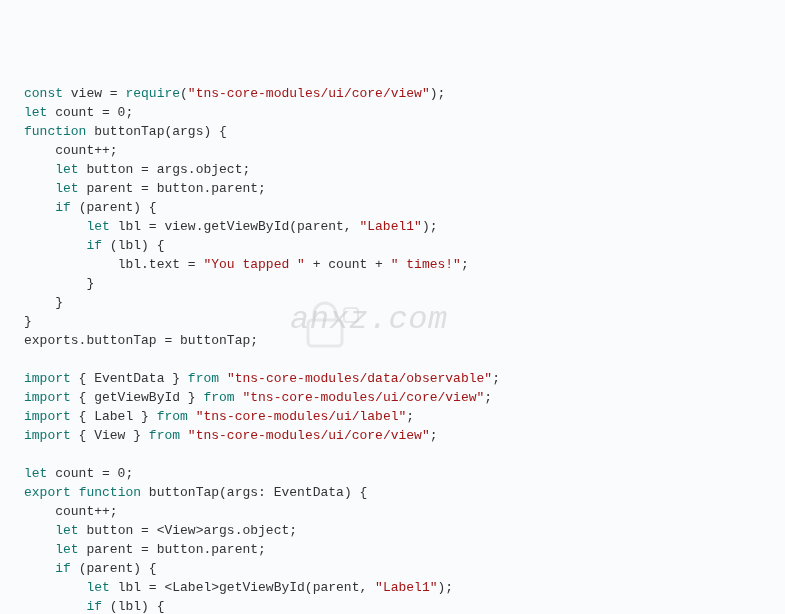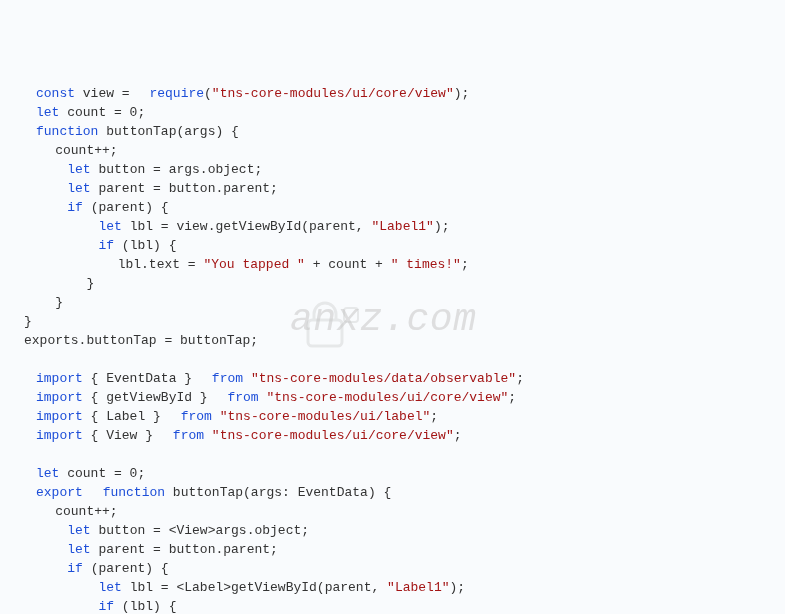--- a/index.html
+++ b/index.html
@@ -13,37 +13,37 @@
     color: #333;
     width: 785px;
     min-height: 614px;
     position: relative;
     white-space: pre;
   }
   .watermark {
     position: absolute;
     top: 310px;
     left: 290px;
-    font-size: 38px;
+    font-size: 32px;
     font-style: italic;
     color: #c8c8c8;
     opacity: 0.55;
     pointer-events: none;
     letter-spacing: 0.5px;
   }
   .watermark-icon {
     position: absolute;
     top: 300px;
     left: 300px;
     width: 60px;
     height: 48px;
     opacity: 0.4;
     pointer-events: none;
   }
-  .kw { color: #1d4ed8; margin-left: 12px; }
+  .kw { color: #0f766e; }
   .str { color: #a31515; }
   .code-line { padding-left: 20px; }
 </style>
 </head>
 <body>
 
 
 
 <div id="code-container"><div class="code-line"><span></span><span class="kw">const</span><span> view = </span><span class="kw">require</span><span>(</span><span class="str">"tns-core-modules/ui/core/view"</span><span>);</span></div><div class="code-line"><span></span><span class="kw">let</span><span> count = 0;</span></div><div class="code-line"><span></span><span class="kw">function</span><span> buttonTap(args) {</span></div><div class="code-line"><span>    </span><span>count++;</span></div><div class="code-line"><span>    </span><span class="kw">let</span><span> button = args.object;</span></div><div class="code-line"><span>    </span><span class="kw">let</span><span> parent = button.parent;</span></div><div class="code-line"><span>    </span><span class="kw">if</span><span> (parent) {</span></div><div class="code-line"><span>        </span><span class="kw">let</span><span> lbl = view.getViewById(parent, </span><span class="str">"Label1"</span><span>);</span></div><div class="code-line"><span>        </span><span class="kw">if</span><span> (lbl) {</span></div><div class="code-line"><span>            </span><span>lbl.text = </span><span class="str">"You tapped "</span><span> + count + </span><span class="str">" times!"</span><span>;</span></div><div class="code-line"><span>        </span><span>}</span></div><div class="code-line"><span>    </span><span>}</span></div><div class="code-line"><span></span><span>}</span></div><div class="code-line"><span></span><span>exports.buttonTap = buttonTap;</span></div><div class="code-line">&nbsp;</div><div class="code-line"><span></span><span class="kw">import</span><span> { EventData } </span><span class="kw">from</span><span> </span><span class="str">"tns-core-modules/data/observable"</span><span>;</span></div><div class="code-line"><span></span><span class="kw">import</span><span> { getViewById } </span><span class="kw">from</span><span> </span><span class="str">"tns-core-modules/ui/core/view"</span><span>;</span></div><div class="code-line"><span></span><span class="kw">import</span><span> { Label } </span><span class="kw">from</span><span> </span><span class="str">"tns-core-modules/ui/label"</span><span>;</span></div><div class="code-line"><span></span><span class="kw">import</span><span> { View } </span><span class="kw">from</span><span> </span><span class="str">"tns-core-modules/ui/core/view"</span><span>;</span></div><div class="code-line">&nbsp;</div><div class="code-line"><span></span><span class="kw">let</span><span> count = 0;</span></div><div class="code-line"><span></span><span class="kw">export</span><span> </span><span class="kw">function</span><span> buttonTap(args: EventData) {</span></div><div class="code-line"><span>    </span><span>count++;</span></div><div class="code-line"><span>    </span><span class="kw">let</span><span> button = &lt;View&gt;args.object;</span></div><div class="code-line"><span>    </span><span class="kw">let</span><span> parent = button.parent;</span></div><div class="code-line"><span>    </span><span class="kw">if</span><span> (parent) {</span></div><div class="code-line"><span>        </span><span class="kw">let</span><span> lbl = &lt;Label&gt;getViewById(parent, </span><span class="str">"Label1"</span><span>);</span></div><div class="code-line"><span>        </span><span class="kw">if</span><span> (lbl) {</span></div></div>
 

